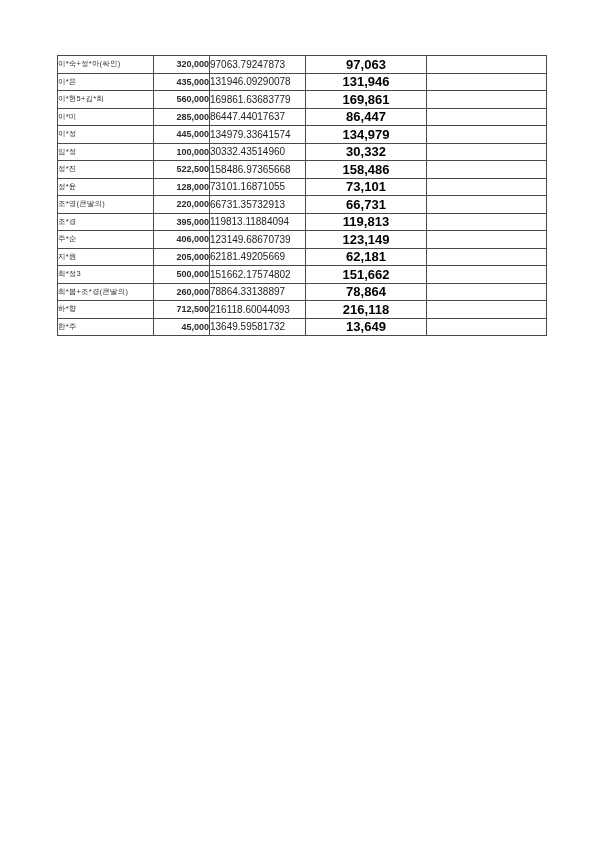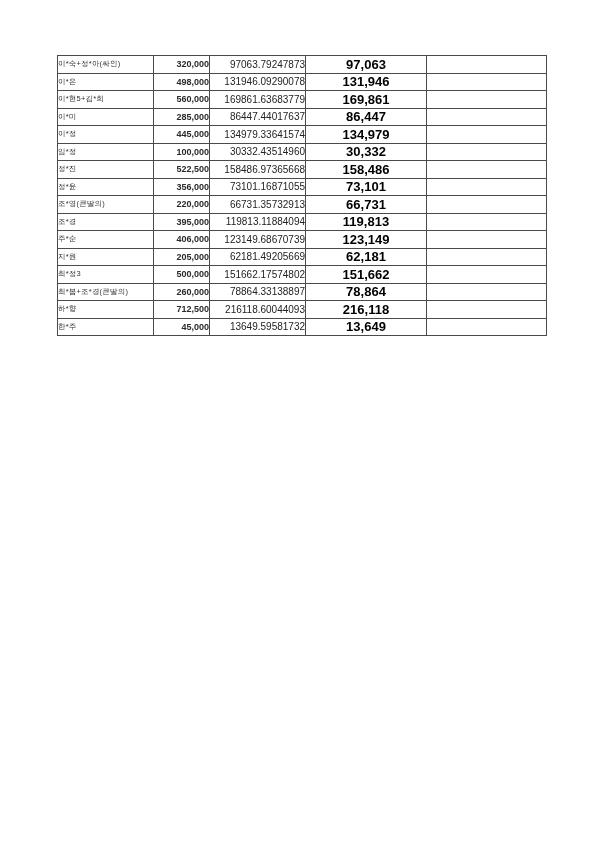--- a/index.html
+++ b/index.html
@@ -50,21 +50,21 @@
   td.amount-cell {
     font-size: 9px;
     color: #2a2a2a;
     text-align: right;
     padding-right: 4px;
     font-weight: bold;
   }
   td.calc-cell {
     font-size: 10px;
     color: #222222;
-    text-align: right;
+    text-align: left;
     padding-right: 4px;
   }
   td.rounded-cell {
     font-size: 13px;
     font-weight: bold;
     color: #000000;
     text-align: center;
     padding-right: 4px;
   }
   td.note-cell {
@@ -87,21 +87,21 @@
   <tr>
     <td class="name-cell">이*숙+정*아(싸인)</td>
     <td class="amount-cell">320,000</td>
     <td class="calc-cell">97063.79247873</td>
     <td class="rounded-cell">97,063</td>
     <td class="note-cell"></td>
   </tr>
 
   <tr>
     <td class="name-cell">이*은</td>
-    <td class="amount-cell">498,000</td>
+    <td class="amount-cell">435,000</td>
     <td class="calc-cell">131946.09290078</td>
     <td class="rounded-cell">131,946</td>
     <td class="note-cell"></td>
   </tr>
 
   <tr>
     <td class="name-cell">이*현5+김*희</td>
     <td class="amount-cell">560,000</td>
     <td class="calc-cell">169861.63683779</td>
     <td class="rounded-cell">169,861</td>
@@ -136,21 +136,21 @@
   <tr>
     <td class="name-cell">정*진</td>
     <td class="amount-cell">522,500</td>
     <td class="calc-cell">158486.97365668</td>
     <td class="rounded-cell">158,486</td>
     <td class="note-cell"></td>
   </tr>
 
   <tr>
     <td class="name-cell">정*윤</td>
-    <td class="amount-cell">356,000</td>
+    <td class="amount-cell">128,000</td>
     <td class="calc-cell">73101.16871055</td>
     <td class="rounded-cell">73,101</td>
     <td class="note-cell"></td>
   </tr>
 
   <tr>
     <td class="name-cell">조*영(큰딸의)</td>
     <td class="amount-cell">220,000</td>
     <td class="calc-cell">66731.35732913</td>
     <td class="rounded-cell">66,731</td>

